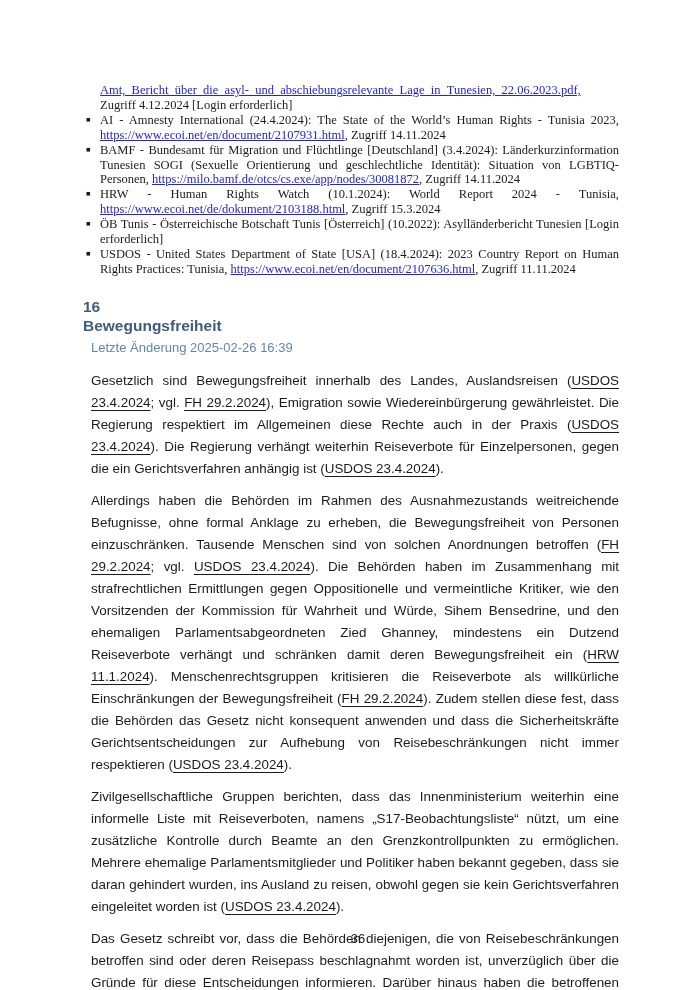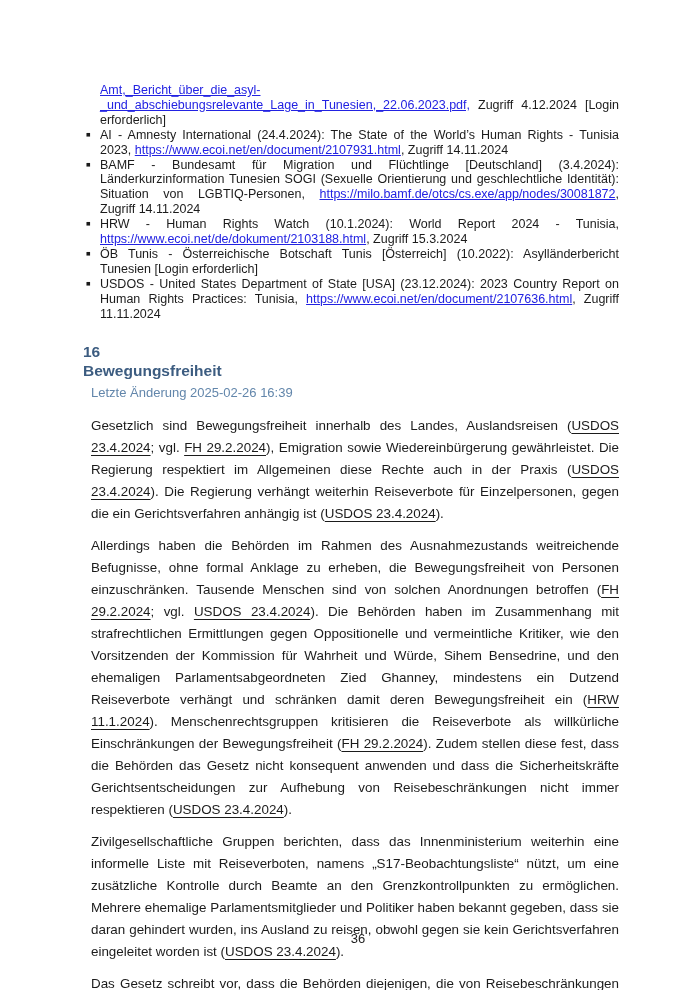--- a/index.html
+++ b/index.html
@@ -13,21 +13,21 @@
   body{
     width:700px;height:990px;background:#ffffff;
     font-family:"Liberation Sans","DejaVu Sans",sans-serif;
     color:var(--text);
   }
   .page{position:relative;width:700px;height:990px;background:#ffffff;overflow:hidden;}
   .content{position:absolute;left:83px;top:83px;width:536px;}
 
   
   .biblio{list-style:none;margin:0;padding:0;font-size:12.5px;line-height:14.9px;}
-  .bib-item{position:relative;padding-left:17px;margin:0;text-align:justify;}
+  .bib-item{position:relative;padding-left:17px;margin:0;text-align:justify;font-family:Liberation Serif, serif;}
   .bullet{position:absolute;left:3px;top:0;font-size:7.5px;line-height:14.9px;color:var(--text);}
 
   
   .sec-head{display:flex;margin:20px 0 0 0;padding:0;font-size:15.5px;font-weight:bold;color:var(--heading);line-height:19px;flex-direction:column;}
   .sec-num{min-width:27px;}
   .updated{margin-top:4px;font-size:13px;color:var(--updated);line-height:17px;margin-left:8px;}
 
   
   .para{margin:10px 0 0 8px;font-size:13.4px;line-height:22px;text-align:justify;hyphens:auto;-webkit-hyphens:auto;}
   .para:first-of-type{margin-top:14px;}
@@ -58,21 +58,21 @@
       <li class="bib-item">
         <span class="bullet">■</span>
         <span class="bib-text"><span>HRW - Human Rights Watch (10.1.2024): World Report 2024 - Tunisia, </span><a class="link">https://www.ecoi.net/de/dokument/2103188.html</a><span>, Zugriff 15.3.2024</span></span>
       </li>
       <li class="bib-item">
         <span class="bullet">■</span>
         <span class="bib-text"><span>ÖB Tunis - Österreichische Botschaft Tunis [Österreich] (10.2022): Asylländerbericht Tunesien [Login erforderlich]</span></span>
       </li>
       <li class="bib-item">
         <span class="bullet">■</span>
-        <span class="bib-text"><span>USDOS - United States Department of State [USA] (23.12.2024): 2023 Country Report on Human Rights Practices: Tunisia, </span><a class="link">https://www.ecoi.net/en/document/2107636.html</a><span>, Zugriff 11.11.2024</span></span>
+        <span class="bib-text"><span>USDOS - United States Department of State [USA] (18.4.2024): 2023 Country Report on Human Rights Practices: Tunisia, </span><a class="link">https://www.ecoi.net/en/document/2107636.html</a><span>, Zugriff 11.11.2024</span></span>
       </li>
     </ul>
 
     <h2 class="sec-head">
       <span class="sec-num">16</span>
       <span class="sec-title">Bewegungsfreiheit</span>
     </h2>
     <div class="updated">Letzte Änderung 2025-02-26 16:39</div>
 
     <p class="para"><span>Gesetzlich sind Bewegungsfreiheit innerhalb des Landes, Auslandsreisen (</span><a class="cite">USDOS 23.4.2024</a><span>; vgl. </span><a class="cite">FH 29.2.2024</a><span>), Emigration sowie Wiedereinbürgerung gewährleistet. Die Regierung respektiert im Allgemeinen diese Rechte auch in der Praxis (</span><a class="cite">USDOS 23.4.2024</a><span>). Die Regierung verhängt weiterhin Reiseverbote für Einzelpersonen, gegen die ein Gerichtsverfahren anhängig ist (</span><a class="cite">USDOS 23.4.2024</a><span>).</span></p>

